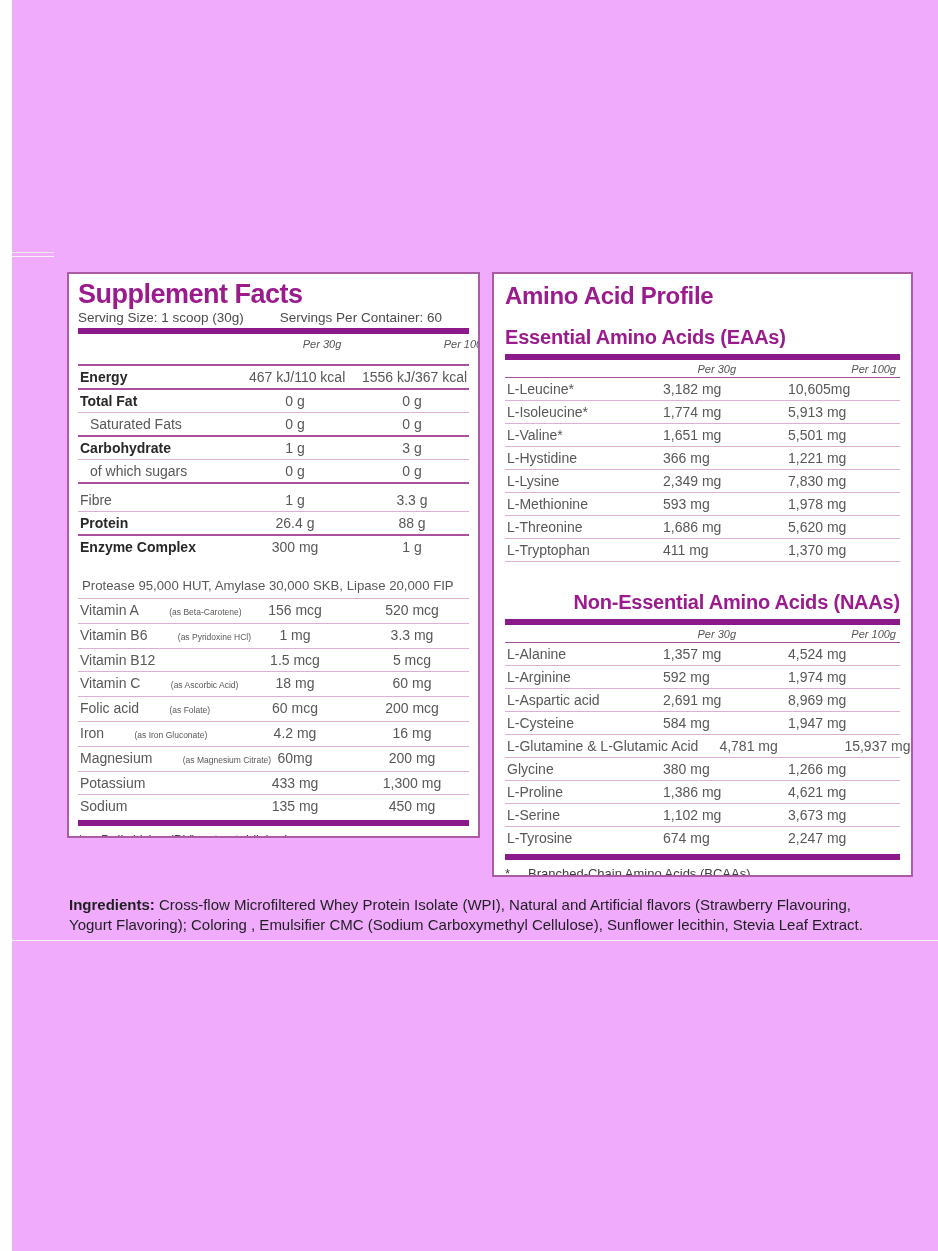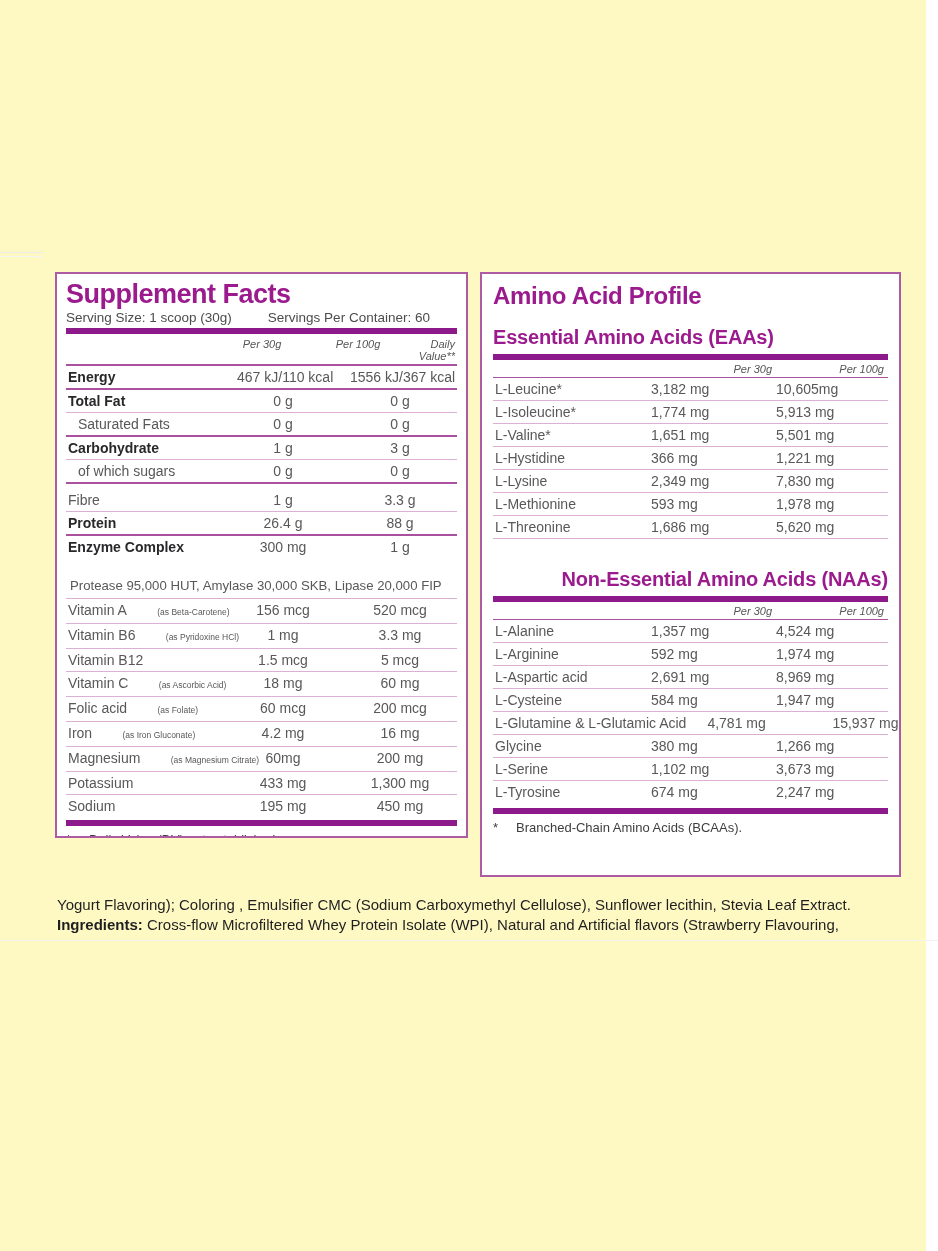--- a/index.html
+++ b/index.html
@@ -7,34 +7,34 @@
     --bar:#8C1A8A;
     --med:#A9519E;
     --thin:#DCB0D4;
     --border:#AC5CA4;
     --txt:#58585A;
     --dark:#28282A;
   }
   *{box-sizing:border-box;margin:0;padding:0;}
   html,body{margin:0;padding:0;background:#fff;}
   body{width:938px;height:1251px;overflow:hidden;font-family:"Liberation Sans",sans-serif;position:relative;}
-  .canvas{position:absolute;left:0;top:0;width:926px;height:1251px;background:#fef9c3;}
+  .canvas{position:absolute;left:12px;top:0;width:926px;height:1251px;background:#f0abfc;}
 
   .artifact-line-top{position:absolute;left:0;top:252px;width:42px;height:5px;border-top:1px solid #ececec;border-bottom:1px solid #f3f3f3;}
   .artifact-line-bottom{position:absolute;left:0;top:940px;width:938px;height:1px;background:#f2f2f2;}
 
   .panel{position:absolute;border:2px solid var(--border);background:#fff;padding:5px 9px;overflow:hidden;}
   .panel-left{left:55px;top:272px;width:413px;height:566px;}
   .panel-right{left:480px;top:272px;width:421px;height:605px;padding:5px 11px;}
 
   .sf-title{font-size:27px;font-weight:800;color:var(--magenta);letter-spacing:-0.5px;line-height:1.05;margin-top:1px;}
   .serving-line{display:flex;gap:36px;font-size:13.5px;color:#4c4c4e;margin-top:2px;align-items:center;}
   .bar{height:6px;background:var(--bar);margin-top:3px;}
 
-  .hdr-row{display:grid;font-style:italic;font-size:11px;color:#555;padding:4px 0 2px 0;border-bottom:2px solid var(--med);}
+  .hdr-row{display:grid;font-style:italic;font-size:11px;color:#555;padding:4px 0 2px 0;border-bottom:2px solid var(--med);gap:48px;}
   .hdr-left{grid-template-columns:150px 92px 100px 1fr;}
   .hdr-left .h{text-align:center;}
   .hdr-left .h-dv{text-align:right;padding-right:2px;}
   .hdr-right{grid-template-columns:1fr 104px 112px;border-bottom:1.5px solid var(--med);}
   .hdr-right .h{text-align:right;padding-right:4px;}
 
   .row{display:grid;padding:2.5px 0;border-bottom:1px solid var(--thin);font-size:14px;color:var(--txt);line-height:17px;align-items:baseline;gap:21px;}
   .rows-left .row{grid-template-columns:150px 92px 100px 1fr;}
   .rows-left .k-per30,.rows-left .k-per100{text-align:center;white-space:nowrap;}
   .rows-left .k-dv{text-align:center;padding-right:2px;}
@@ -179,21 +179,21 @@
           <span class="cell k-dv">16%</span>
         </div>
         <div class="row">
           <span class="cell k-label">Potassium</span>
           <span class="cell k-per30">433 mg</span>
           <span class="cell k-per100">1,300 mg</span>
           <span class="cell k-dv">22%</span>
         </div>
         <div class="row b-none">
           <span class="cell k-label">Sodium</span>
-          <span class="cell k-per30">195 mg</span>
+          <span class="cell k-per30">135 mg</span>
           <span class="cell k-per100">450 mg</span>
           <span class="cell k-dv">*</span>
         </div>
       </div>
 
     <div class="bar" style="height:6px;"></div>
     <div class="footnotes">
       <div class="footnote">
         <span class="mark">*</span>
         <span>Daily Value (DV) not established.</span>
@@ -241,20 +241,25 @@
         <div class="row">
           <span class="cell k-label">L-Methionine</span>
           <span class="cell k-per30">593 mg</span>
           <span class="cell k-per100">1,978 mg</span>
         </div>
         <div class="row">
           <span class="cell k-label">L-Threonine</span>
           <span class="cell k-per30">1,686 mg</span>
           <span class="cell k-per100">5,620 mg</span>
         </div>
+        <div class="row">
+          <span class="cell k-label">L-Tryptophan</span>
+          <span class="cell k-per30">411 mg</span>
+          <span class="cell k-per100">1,370 mg</span>
+        </div>
       </div>
 
     <div class="aa-sub naa">Non-Essential Amino Acids (NAAs)</div>
     <div class="bar"></div>
     <div class="hdr-row hdr-right">
       <span class="h"></span>
       <span class="h">Per 30g</span>
       <span class="h">Per 100g</span>
     </div>
     <div class="rows-right">
@@ -282,20 +287,25 @@
           <span class="cell k-label">L-Glutamine &amp; L-Glutamic Acid</span>
           <span class="cell k-per30">4,781 mg</span>
           <span class="cell k-per100">15,937 mg</span>
         </div>
         <div class="row">
           <span class="cell k-label">Glycine</span>
           <span class="cell k-per30">380 mg</span>
           <span class="cell k-per100">1,266 mg</span>
         </div>
         <div class="row">
+          <span class="cell k-label">L-Proline</span>
+          <span class="cell k-per30">1,386 mg</span>
+          <span class="cell k-per100">4,621 mg</span>
+        </div>
+        <div class="row">
           <span class="cell k-label">L-Serine</span>
           <span class="cell k-per30">1,102 mg</span>
           <span class="cell k-per100">3,673 mg</span>
         </div>
         <div class="row b-none">
           <span class="cell k-label">L-Tyrosine</span>
           <span class="cell k-per30">674 mg</span>
           <span class="cell k-per100">2,247 mg</span>
         </div>
       </div>
@@ -304,21 +314,21 @@
     <div class="footnotes">
       <div class="footnote">
         <span class="mark">*</span>
         <span>Branched-Chain Amino Acids (BCAAs).</span>
       </div>
     </div>
   </div>
 
   <div class="ingredients">
     <div>
-      <span>Yogurt Flavoring); Coloring , Emulsifier CMC (Sodium Carboxymethyl Cellulose), Sunflower lecithin, Stevia Leaf Extract.</span>
-    </div>
-    <div>
       <b>Ingredients:</b>
       <span>Cross-flow Microfiltered Whey Protein Isolate (WPI), Natural and Artificial flavors (Strawberry Flavouring,</span>
     </div>
+    <div>
+      <span>Yogurt Flavoring); Coloring , Emulsifier CMC (Sodium Carboxymethyl Cellulose), Sunflower lecithin, Stevia Leaf Extract.</span>
+    </div>
   </div>
 
 </div>
 
 </body></html>

